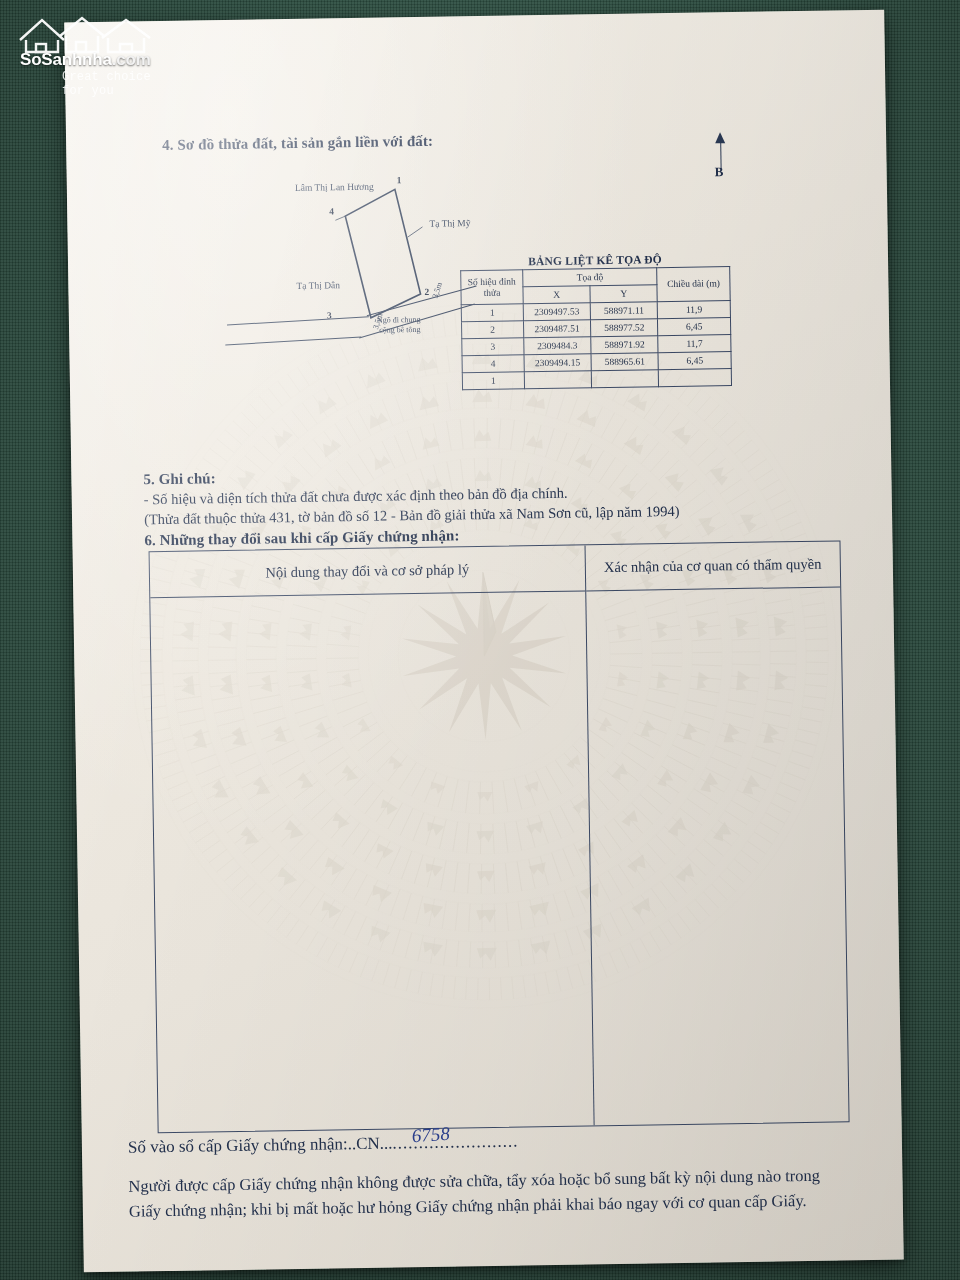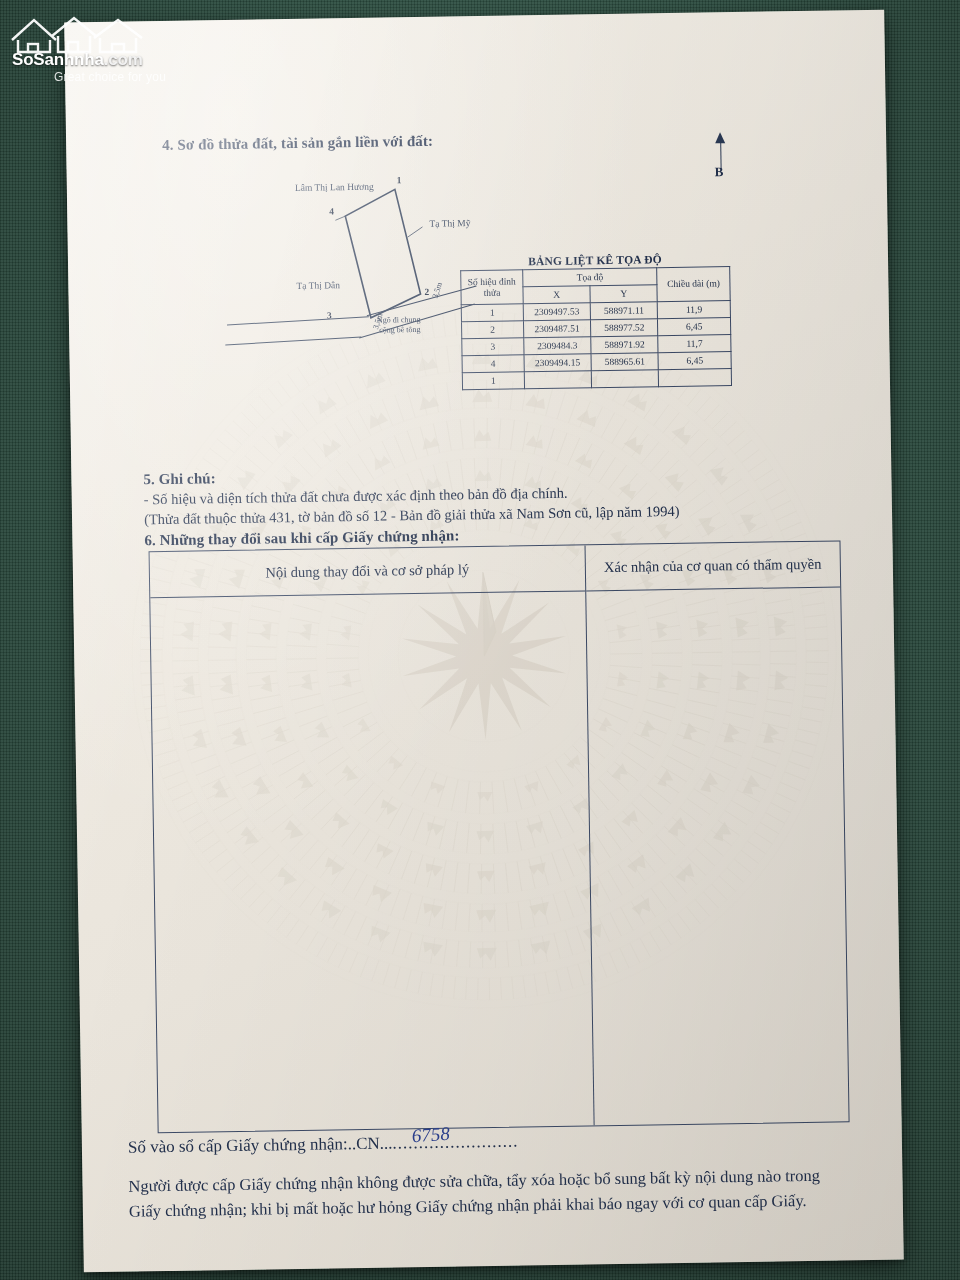--- a/index.html
+++ b/index.html
@@ -159,34 +159,34 @@
     color: #2a3f8f;
     position: absolute;
     left: 330px;
     top: 1107px;
     transform: rotate(-3deg);
   }
   #note-1 { left: 46px; top: 1155px; font-size: 16.5px; }
   #note-2 { left: 46px; top: 1180px; font-size: 16.5px; }
 
   
-  .logo { position: absolute; left: 8px; top: 6px; width: 160px; height: 78px; }
+  .logo { position: absolute; left: 16px; top: 6px; width: 160px; height: 78px; }
   .logo .brand {
     position: absolute; left: 4px; top: 44px;
     font-family: "Liberation Sans", sans-serif;
     font-weight: bold;
     font-size: 17px;
     color: #ffffff;
     text-shadow: 0 1px 2px rgba(0,0,0,.55);
     letter-spacing: -.2px;
   }
   .logo .brand .dot { color: #f2f2f2; }
   .logo .tag {
     position: absolute; left: 46px; top: 64px;
-    font-family: Liberation Sans, sans-serif;
+    font-family: Liberation Mono, monospace;
     font-size: 12px;
     color: rgba(255,255,255,.85);
     letter-spacing: .2px;
   }
 </style>
 </head>
 <body>
 
 <div class="backdrop"></div>
 

